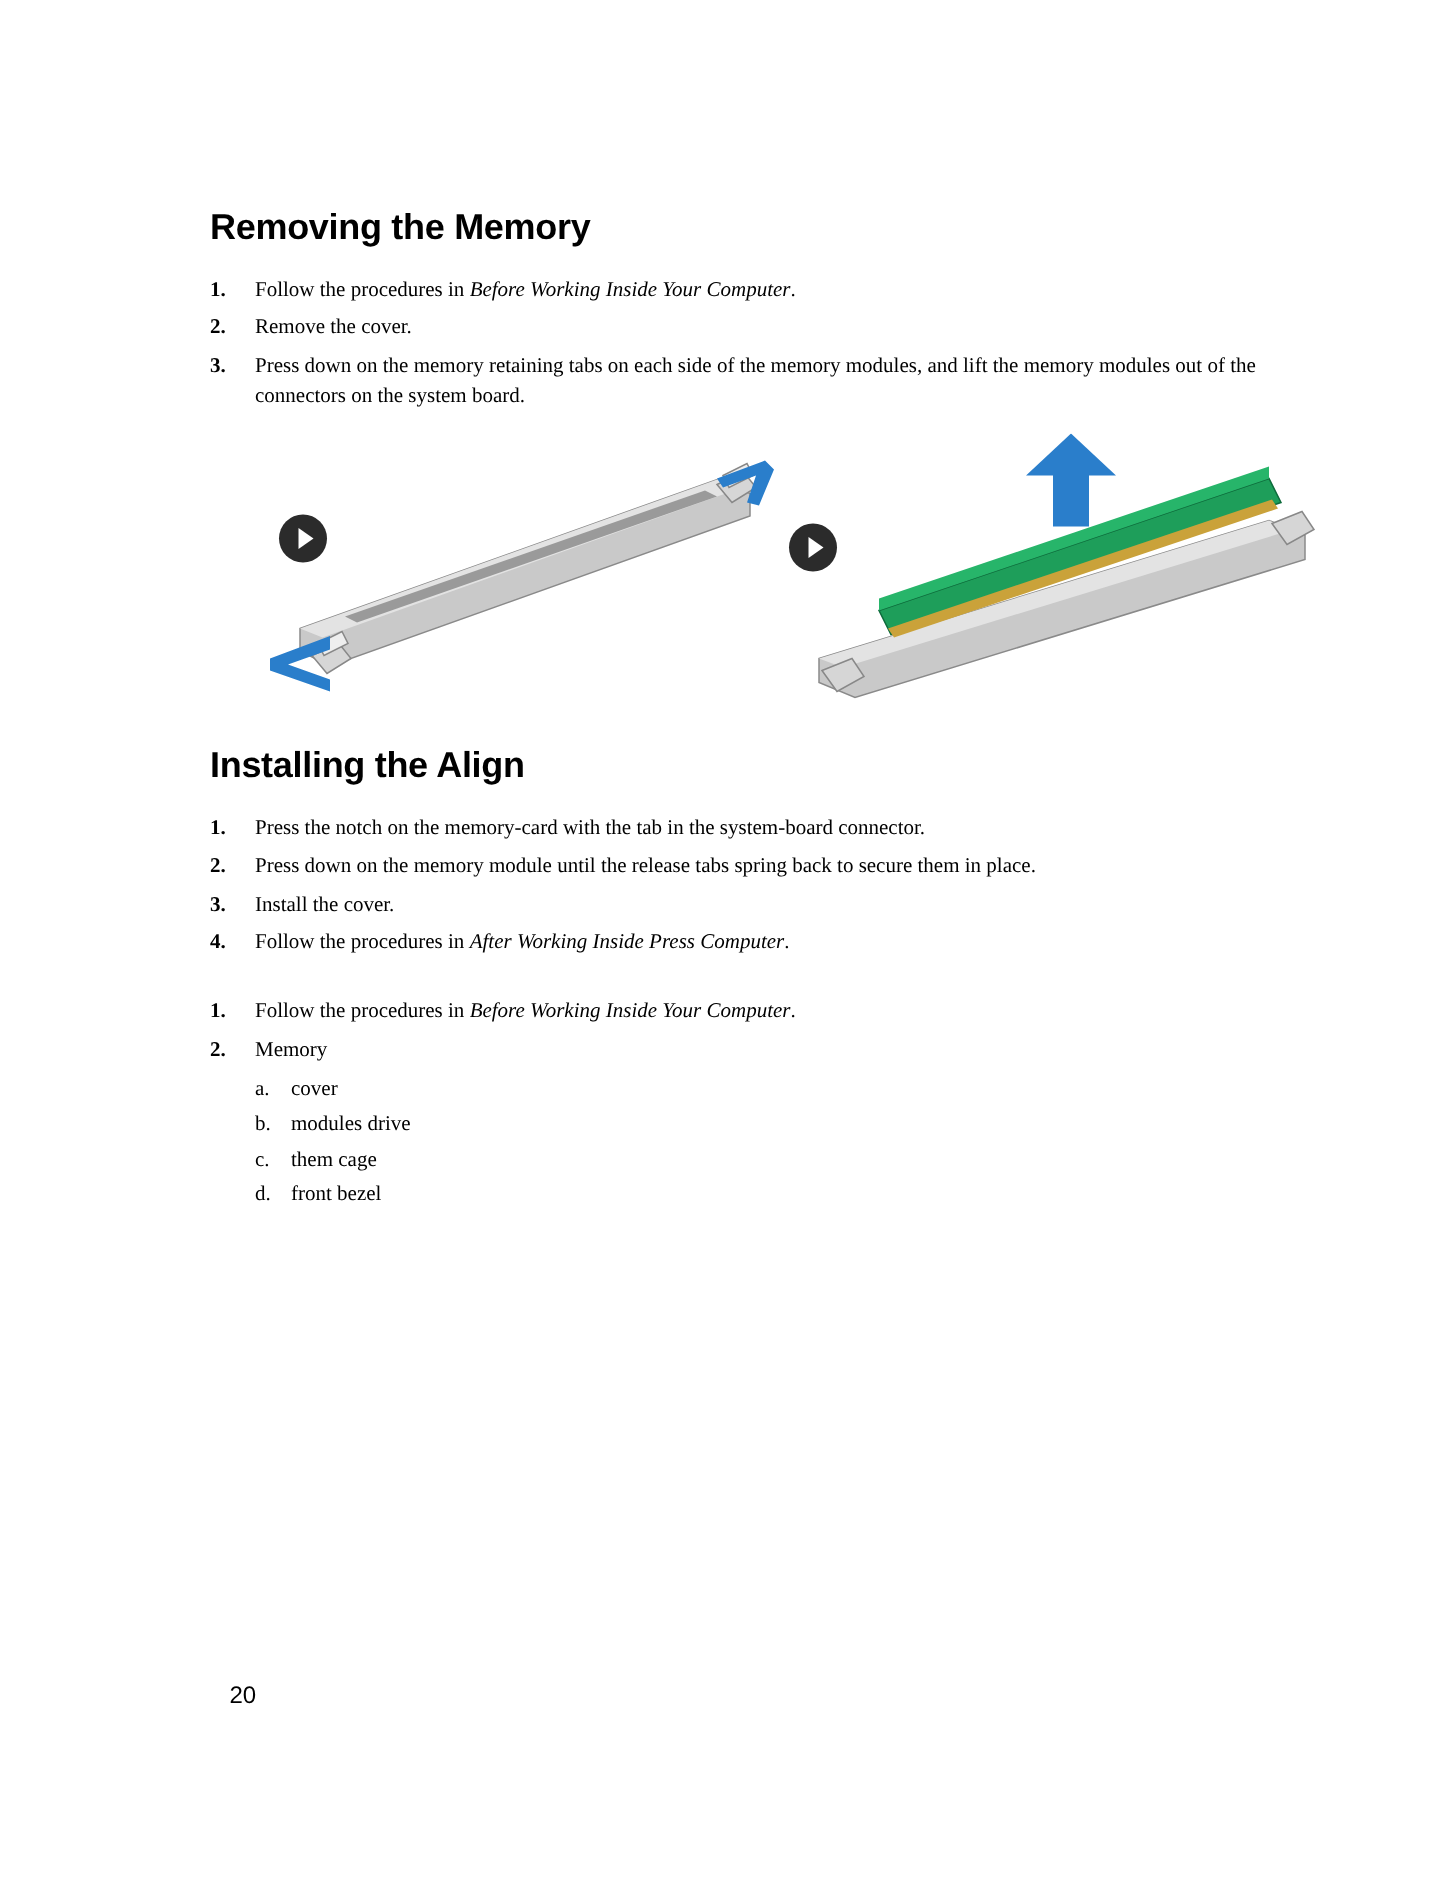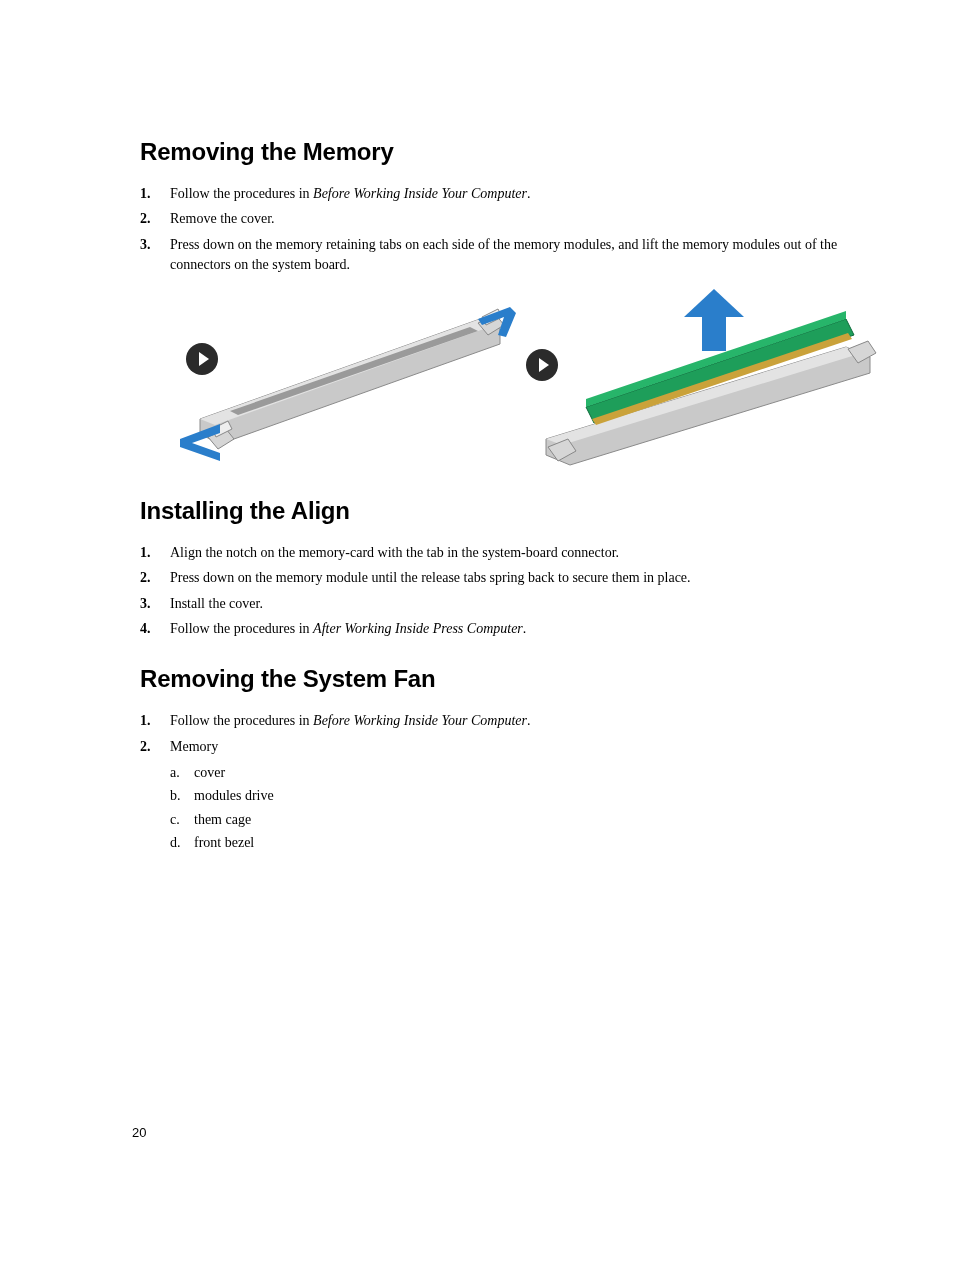--- a/index.html
+++ b/index.html
@@ -84,23 +84,23 @@
   .play-badge::after {
     content: "";
     display: block;
     margin-left: 3px;
     border-left: 10px solid #fff;
     border-top: 7px solid transparent;
     border-bottom: 7px solid transparent;
   }
   .pagenum {
     position: absolute;
-    left: 132px;
+    left: 153px;
     bottom: 128px;
-    font-size: 13px;
+    font-size: 16px;
   }
   svg { display:block; }
 </style>
 </head>
 <body>
 
 <div class="page">
 
   <div class="section">
     <h2>Removing the Memory</h2>
@@ -158,31 +158,30 @@
             <polygon points="158,28 218,28 188,0"></polygon>
           </g>
         </svg>
       </div>
     </div>
   </div>
 
   <div class="section">
     <h2>Installing the Align</h2>
     <ol class="steps">
-      <li><span>Align the notch on the memory-card with the tab in the system-board connector.</span></li>
+      <li><span>Press the notch on the memory-card with the tab in the system-board connector.</span></li>
       <li><span>Press down on the memory module until the release tabs spring back to secure them in place.</span></li>
       <li><span>Install the cover.</span></li>
       <li>
         <span>Follow the procedures in </span><span class="italic">After Working Inside Press Computer</span><span>.</span>
       </li>
     </ol>
   </div>
 
   <div class="section">
-    <h2>Removing the System Fan</h2>
     <ol class="steps">
       <li>
         <span>Follow the procedures in </span><span class="italic">Before Working Inside Your Computer</span><span>.</span>
       </li>
       <li>
         <span>Memory</span>
         <ol class="sub">
           <li><span>cover</span></li>
           <li><span>modules drive</span></li>
           <li><span>them cage</span></li>

